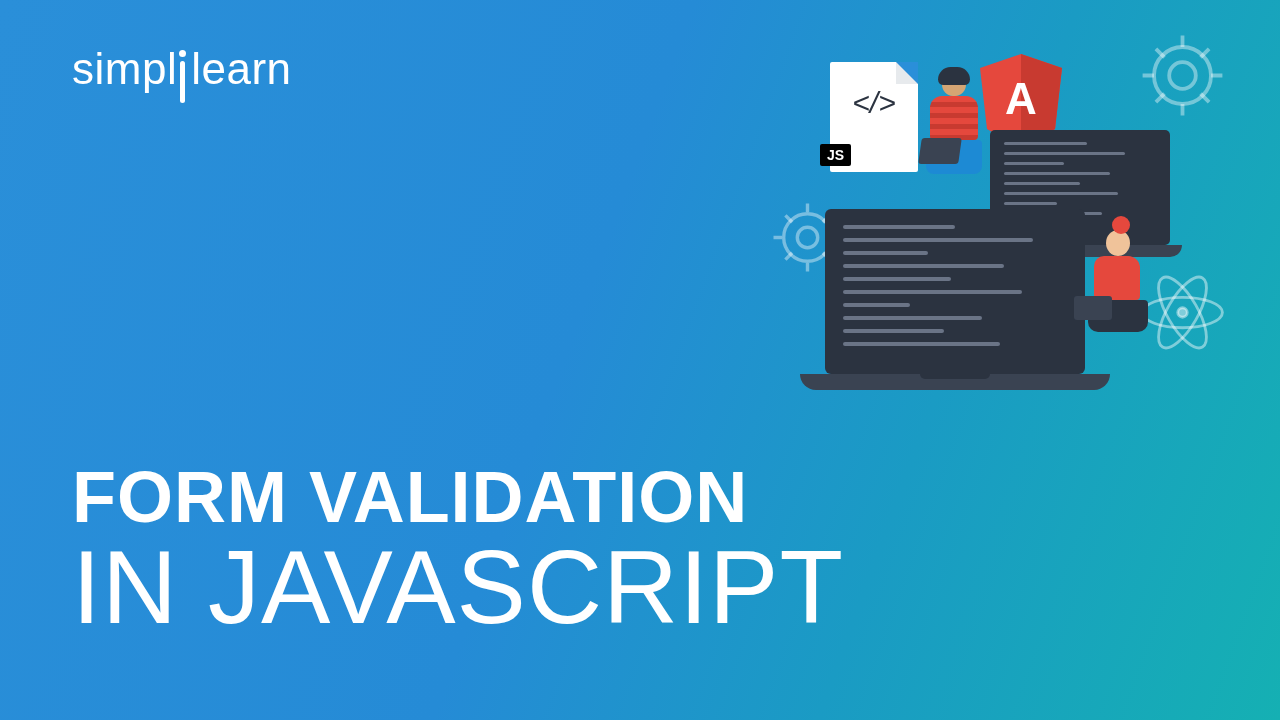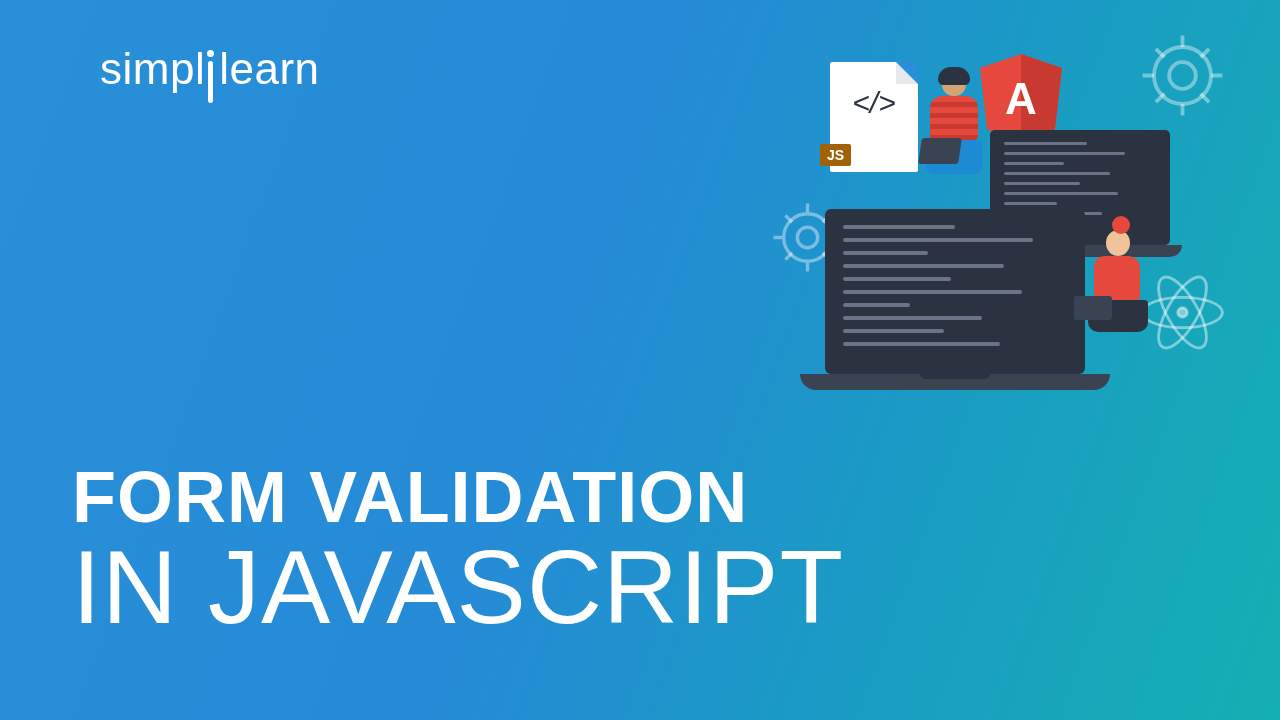--- a/index.html
+++ b/index.html
@@ -12,21 +12,20 @@
     overflow: hidden;
   }
   .logo {
     position: absolute;
     top: 44px;
     left: 72px;
     color: #fff;
     font-size: 44px;
     font-weight: 400;
     letter-spacing: 0.5px;
-    margin-left: 28px;
   }
   .logo .thin { font-weight: 300; }
   .logo .dot-stem {
     display: inline-block;
     position: relative;
     padding: 0 2px;
   }
   .logo .dot-stem .dot {
     position: absolute;
     top: 6px; left: 2px;
@@ -159,21 +158,21 @@
     position: absolute;
     top: 24px; left: 50%; transform: translateX(-50%);
     font-size: 30px;
     color: #2b3340;
     font-style: italic;
     font-weight: 300;
   }
   .file .js-badge {
     position: absolute;
     bottom: 6px; left: -10px;
-    background: #a16207;
+    background: #000000;
     color: #fff;
     font-size: 14px;
     font-weight: 700;
     padding: 3px 7px;
     border-radius: 2px;
   }
 
   .shield {
     position: absolute;
     top: 34px; left: 270px;

